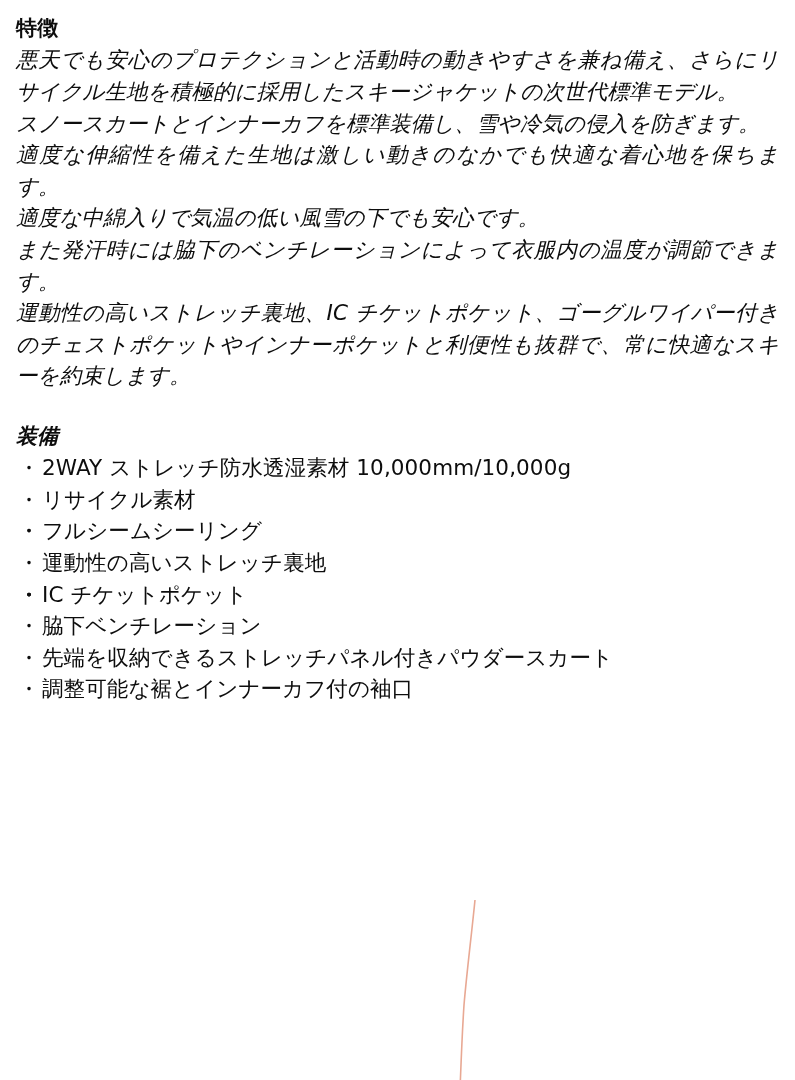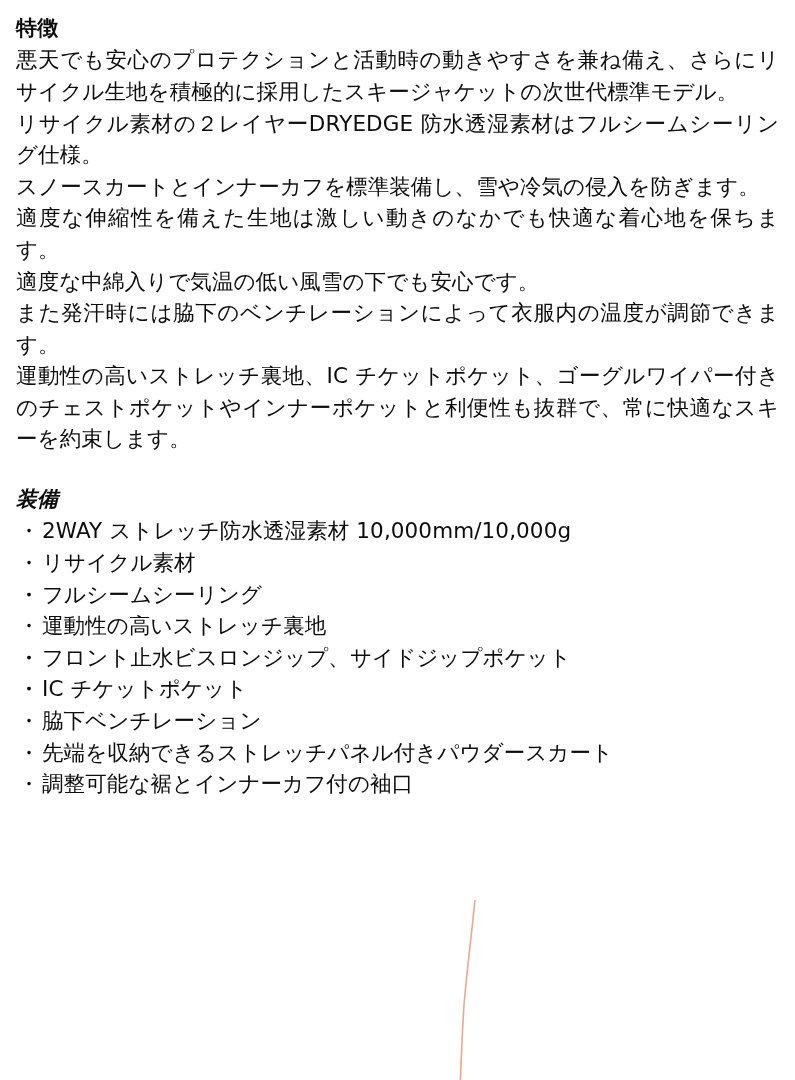--- a/index.html
+++ b/index.html
@@ -33,20 +33,21 @@
     font-size: 21.5px;
     font-weight: 400;
     line-height: 1.47;
     letter-spacing: 0.1px;
     margin: 0;
     text-align: justify;
     text-justify: inter-character;
   }
   .para-block {
     margin: 0 0 0 0;
+    font-style: italic;
   }
   .spacer {
     height: 30px;
   }
   .equip-heading {
     font-size: 21px;
     font-weight: 700;
     line-height: 1.4;
     margin: 0 0 1px 0;
     font-style: italic;
@@ -84,40 +85,39 @@
 </style>
 </head>
 <body>
 
 <div class="page">
 
   <h2 class="section-heading">特徴</h2>
 
   <div class="para-block">
     <p class="body-para">悪天でも安心のプロテクションと活動時の動きやすさを兼ね備え、さらにリサイクル生地を積極的に採用したスキージャケットの次世代標準モデル。</p>
-    <p class="body-para">リサイクル素材の２レイヤーDRYEDGE 防水透湿素材はフルシームシーリング仕様。</p>
     <p class="body-para">スノースカートとインナーカフを標準装備し、雪や冷気の侵入を防ぎます。</p>
     <p class="body-para">適度な伸縮性を備えた生地は激しい動きのなかでも快適な着心地を保ちます。</p>
     <p class="body-para">適度な中綿入りで気温の低い風雪の下でも安心です。</p>
     <p class="body-para">また発汗時には脇下のベンチレーションによって衣服内の温度が調節できます。</p>
     <p class="body-para">運動性の高いストレッチ裏地、IC チケットポケット、ゴーグルワイパー付きのチェストポケットやインナーポケットと利便性も抜群で、常に快適なスキーを約束します。</p>
   </div>
 
   <div class="spacer"></div>
 
   <h2 class="equip-heading">装備</h2>
 
   <ul class="equip-list">
     <li><span class="bullet">・</span><span>2WAY ストレッチ防水透湿素材 10,000mm/10,000g</span></li>
     <li><span class="bullet">・</span><span>リサイクル素材</span></li>
     <li><span class="bullet">・</span></li>
     <li><span class="bullet">・</span><span>フルシームシーリング</span></li>
     <li><span class="bullet">・</span><span>運動性の高いストレッチ裏地</span></li>
     <li><span class="bullet">・</span></li>
-    <li><span class="bullet">・</span><span>フロント止水ビスロンジップ、サイドジップポケット</span></li>
+    <li><span class="bullet">・</span></li>
     <li><span class="bullet">・</span></li>
     <li><span class="bullet">・</span><span>IC チケットポケット</span></li>
     <li><span class="bullet">・</span><span>脇下ベンチレーション</span></li>
     <li><span class="bullet">・</span><span>先端を収納できるストレッチパネル付きパウダースカート</span></li>
     <li><span class="bullet">・</span><span>調整可能な裾とインナーカフ付の袖口</span></li>
   </ul>
 
   <svg class="thread" viewBox="0 0 30 190" xmlns="http://www.w3.org/2000/svg">
     <path d="M20 0 C 16 40, 12 70, 9 105 C 7 135, 6 165, 5 190" stroke="#e8a893" stroke-width="1.6" fill="none" stroke-linecap="round"></path>
   </svg>

